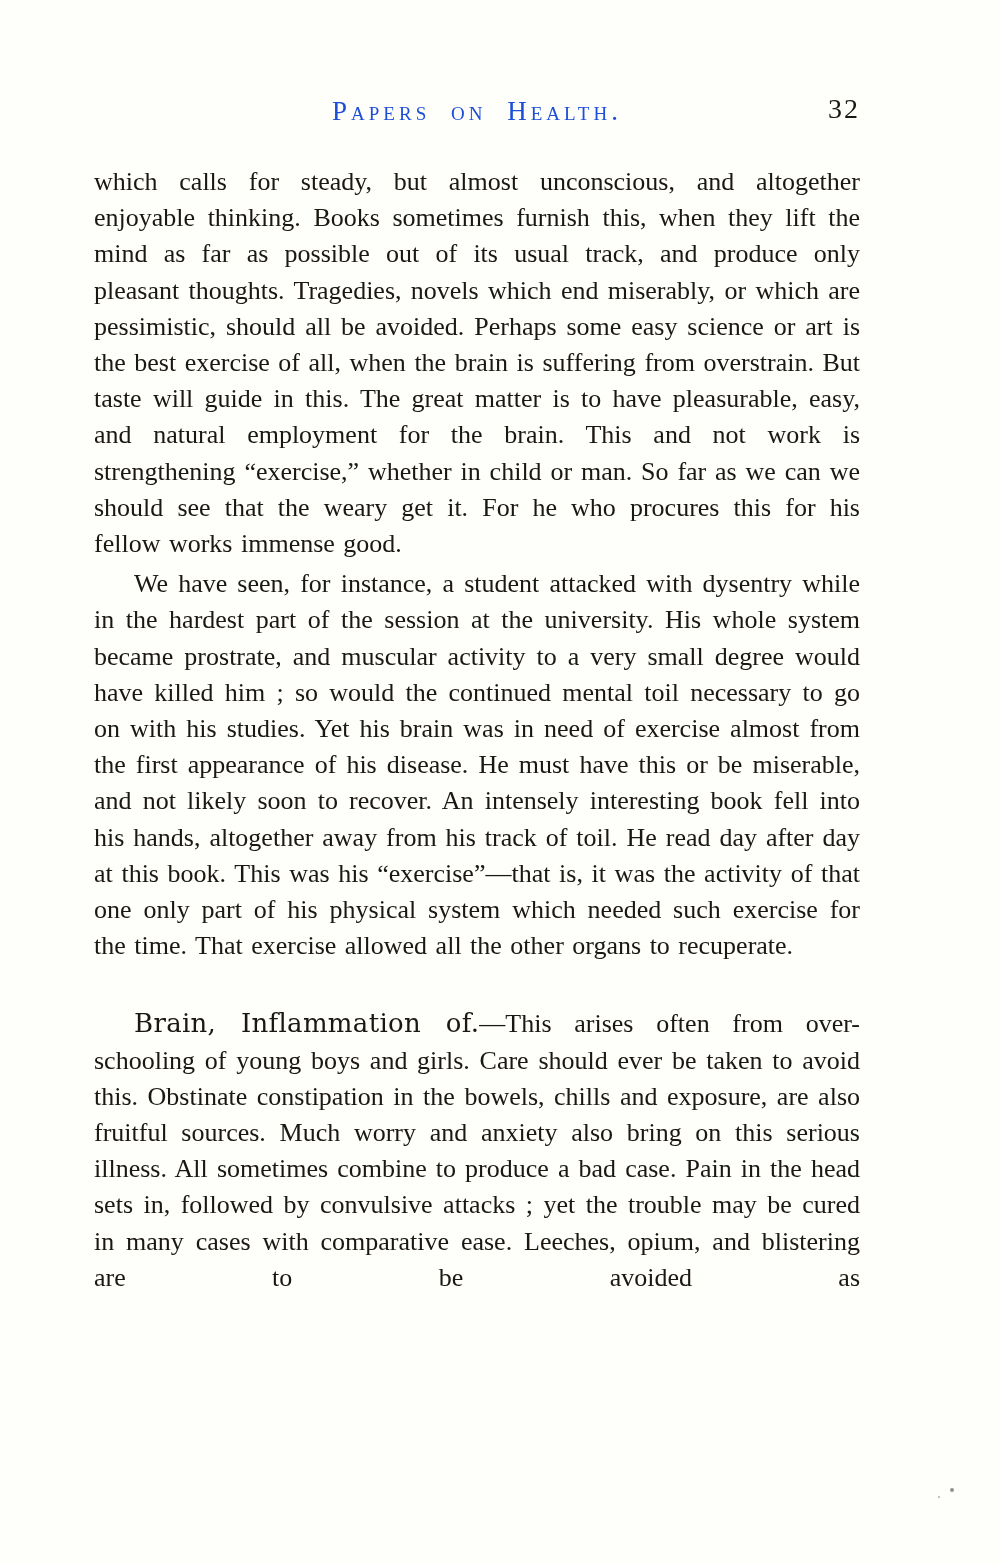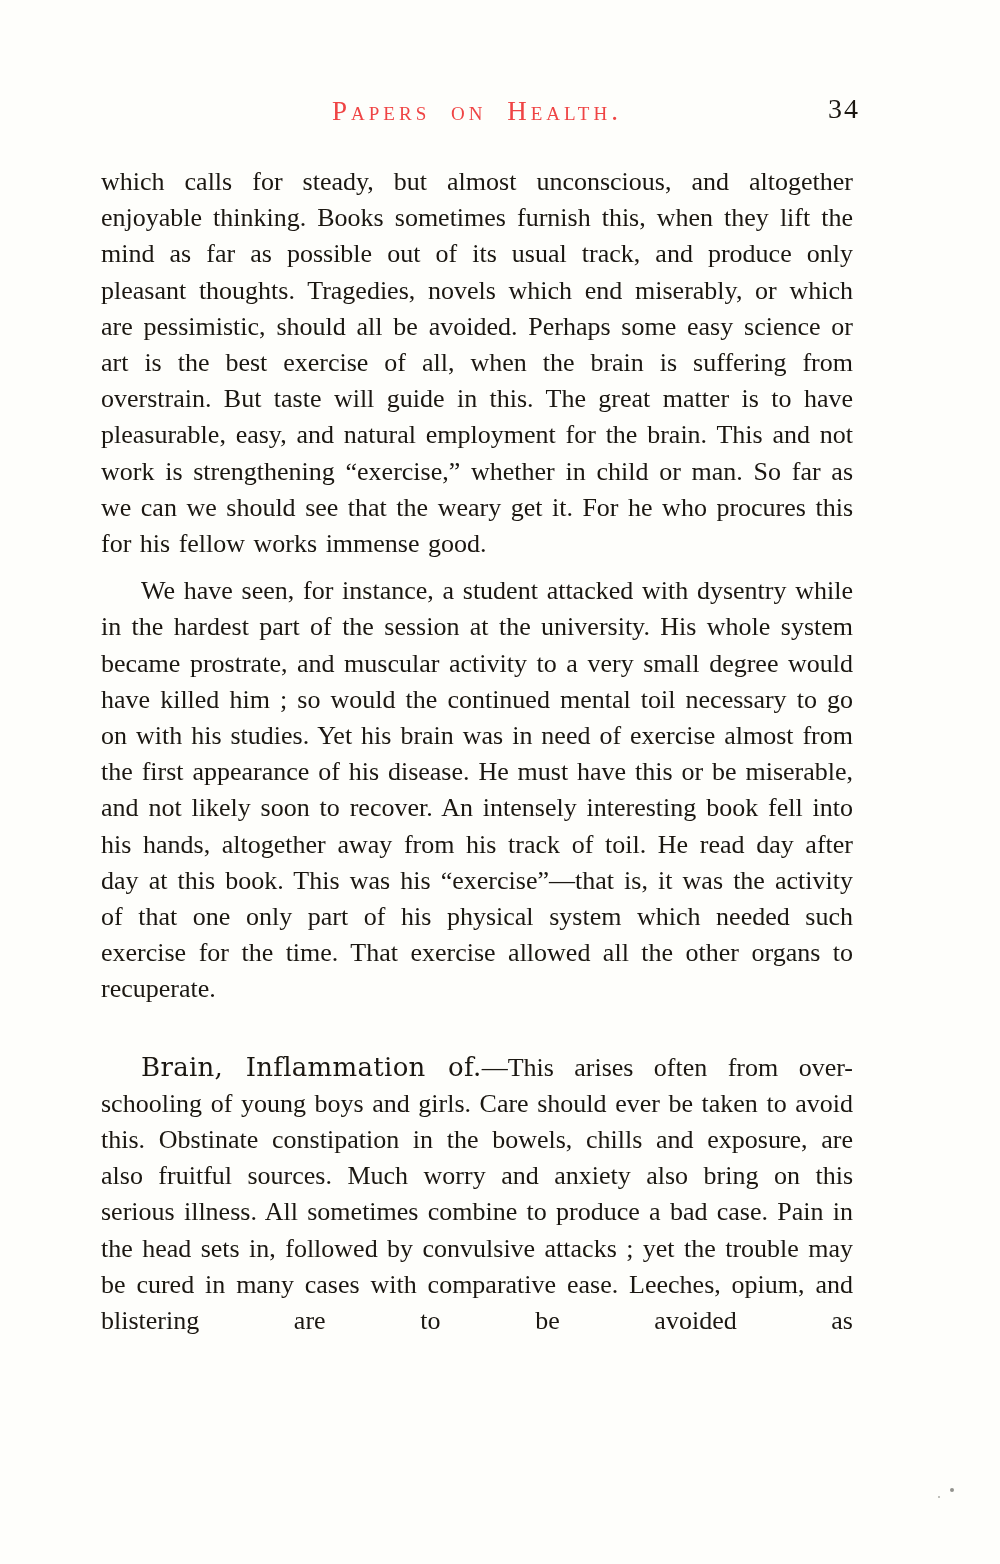--- a/index.html
+++ b/index.html
@@ -23,36 +23,36 @@
     position: relative;
     height: 38px;
     margin-bottom: 30px;
   }
   .running-title {
     text-align: center;
     font-variant: small-caps;
     font-size: 27px;
     letter-spacing: 4px;
     word-spacing: 10px;
-    color: #ef4444;
+    color: #1d4ed8;
   }
   .page-number {
     position: absolute;
     top: -3px;
     right: 4px;
     font-size: 28px;
     letter-spacing: 2px;
   }
   .page-body {
     font-size: 26px;
     line-height: 36.2px;
     text-align: justify;
   }
   .para {
-    margin: 11px;
+    margin: 4px;
     word-spacing: 2px;
   }
   .indent { text-indent: 40px; }
   .entry {
     margin-top: 41px;
     text-align-last: justify;
   }
   .entry-term {
     font-family: "DejaVu Serif", serif;
     font-weight: 400;
@@ -70,21 +70,21 @@
     opacity: 0.65;
   }
 </style>
 </head>
 <body>
 
 <div class="page">
 
   <div class="page-header">
     <div class="running-title">Papers on Health.</div>
-    <div class="page-number">34</div>
+    <div class="page-number">32</div>
   </div>
 
   <div class="page-body">
 
     <p class="para">which calls for steady, but almost unconscious, and altogether enjoyable thinking. Books sometimes furnish this, when they lift the mind as far as possible out of its usual track, and produce only pleasant thoughts. Tragedies, novels which end miserably, or which are pessimistic, should all be avoided. Perhaps some easy science or art is the best exercise of all, when the brain is suffering from overstrain. But taste will guide in this. The great matter is to have pleasurable, easy, and natural employment for the brain. This and not work is strengthening “exercise,” whether in child or man. So far as we can we should see that the weary get it. For he who procures this for his fellow works immense good.</p>
 
     <p class="para indent">We have seen, for instance, a student attacked with dysentry while in the hardest part of the session at the university. His whole system became prostrate, and muscular activity to a very small degree would have killed him ; so would the continued mental toil necessary to go on with his studies. Yet his brain was in need of exercise almost from the first appearance of his disease. He must have this or be miserable, and not likely soon to recover. An intensely interesting book fell into his hands, altogether away from his track of toil. He read day after day at this book. This was his “exercise”—that is, it was the activity of that one only part of his physical system which needed such exercise for the time. That exercise allowed all the other organs to recuperate.</p>
 
     <p class="para indent entry"><b class="entry-term">Brain, Inflammation of.</b><span class="entry-dash">—</span><span>This arises often from over-schooling of young boys and girls. Care should ever be taken to avoid this. Obstinate constipation in the bowels, chills and exposure, are also fruitful sources. Much worry and anxiety also bring on this serious illness. All sometimes combine to produce a bad case. Pain in the head sets in, followed by convulsive attacks ; yet the trouble may be cured in many cases with comparative ease. Leeches, opium, and blistering are to be avoided as</span></p>
 

